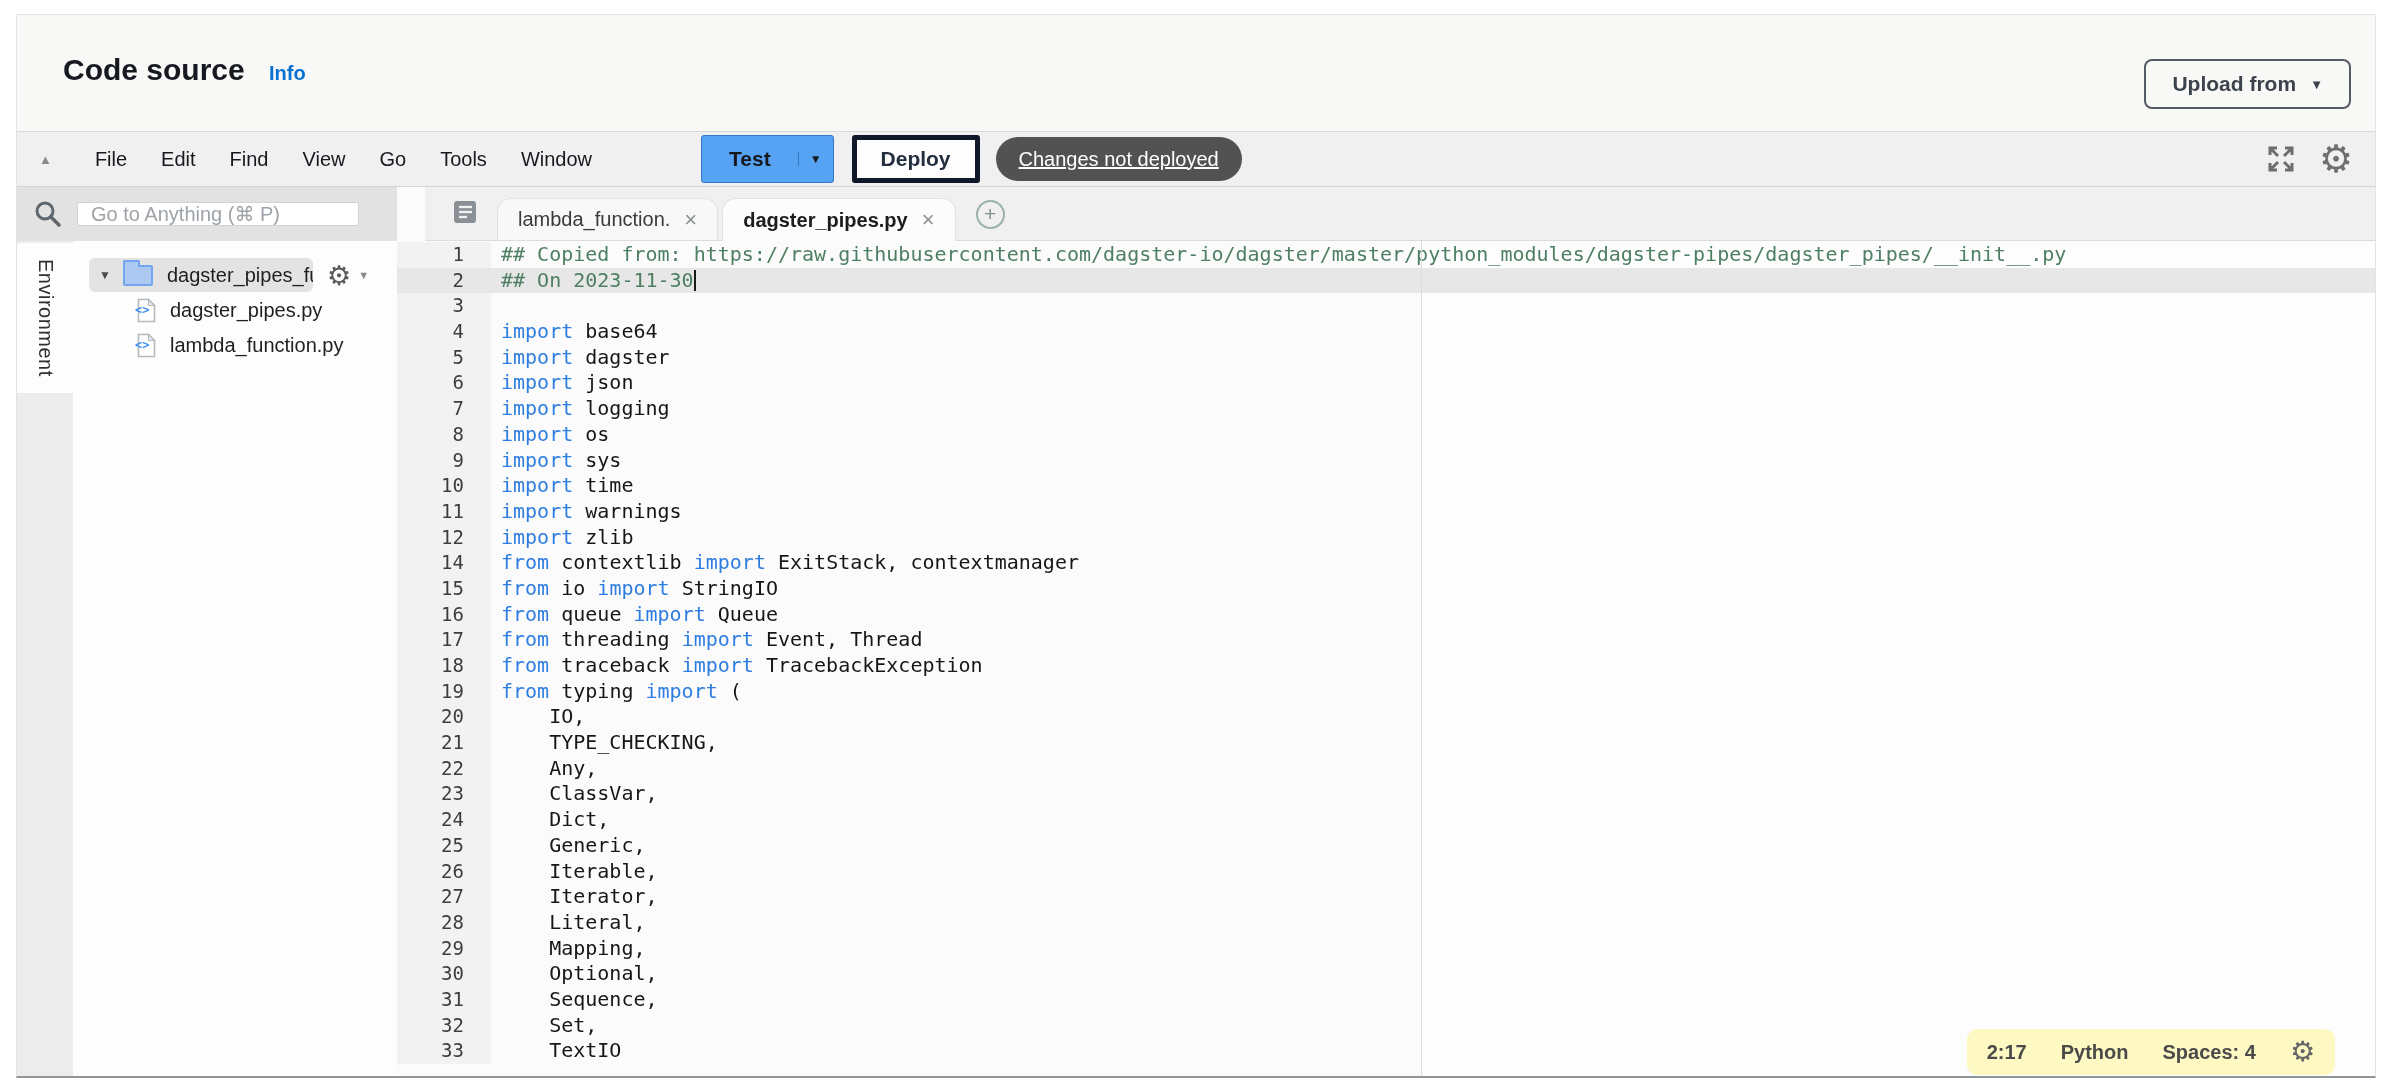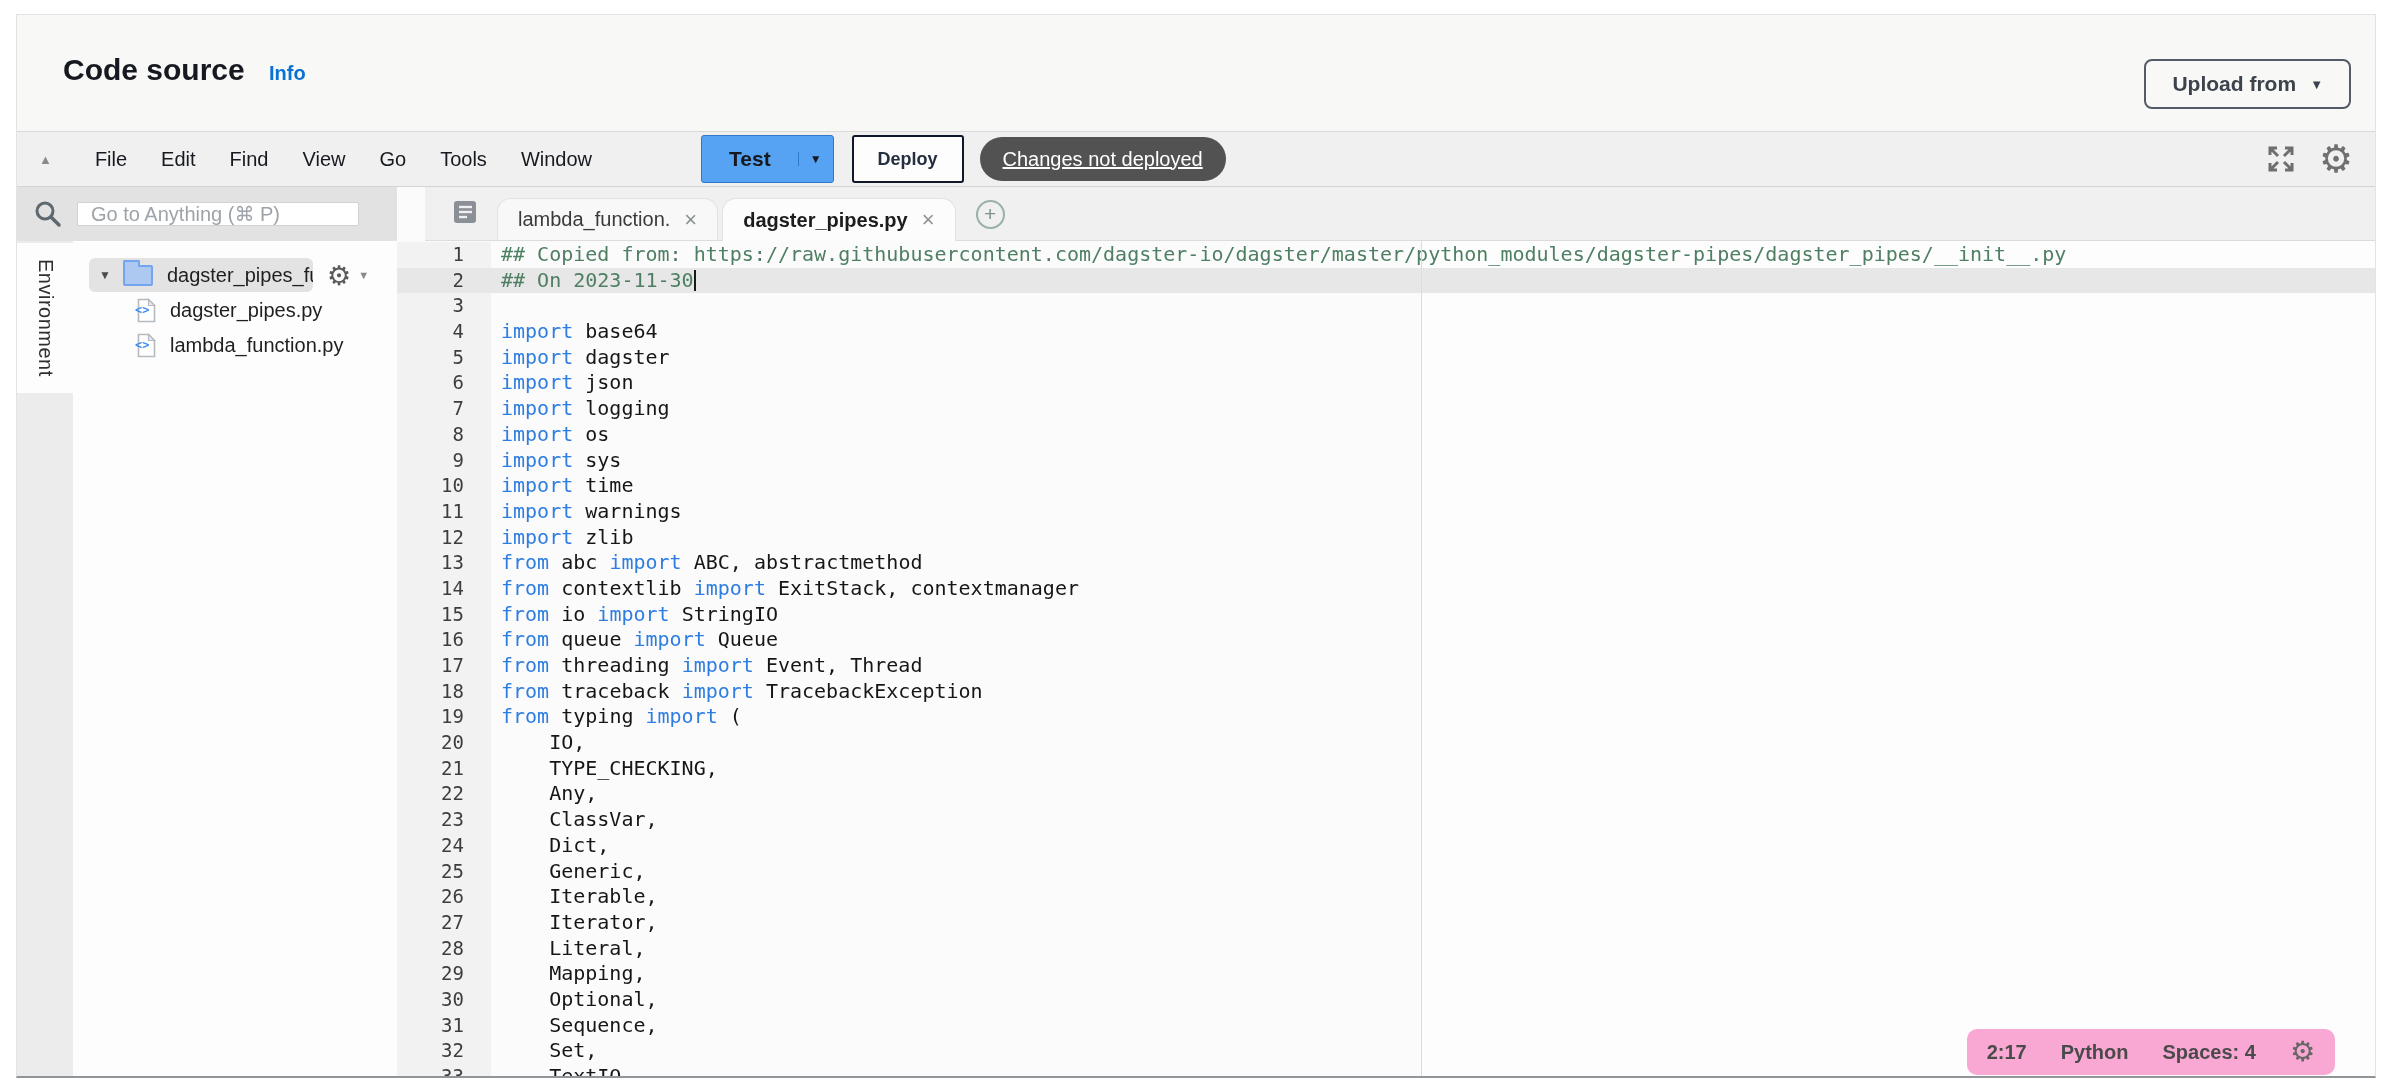--- a/index.html
+++ b/index.html
@@ -22,21 +22,21 @@
   .tb { position:absolute; left:0; top:116px; right:0; height:56px; background:#f0f0f0;
     border-top:1px solid #d9d9d9; border-bottom:1px solid #d4d4d4; display:flex; align-items:center; }
   .tb-collapse { margin-left:22px; font-size:13px; color:#8a8a8a; cursor:pointer; }
   .menus { display:flex; margin-left:26px; }
   .menu-item { font-size:20px; color:#16191f; padding:6px 17px; cursor:pointer; }
   .test-split { margin-left:92px; height:48px; display:flex; align-items:center;
     background:#57a3f3; border:1px solid #3178c8; border-radius:3px; overflow:hidden; cursor:pointer; }
   .test-main { display:flex; align-items:center; padding:0 27px; font-size:21px; font-weight:bold; color:#16191f; }
   .test-arrow { display:flex; align-items:center; padding:0 11px; border-left:1px solid #3178c8; font-size:12px; color:#16191f; }
   .deploy-btn { margin-left:18px; height:48px; padding:4px 24px; background:#fdfdfd;
-    border:2px solid #0f172a; border-radius:3px; font-size:18px; font-weight:bold; color:#232f3e;
+    border:5px solid #0f172a; border-radius:3px; font-size:21px; font-weight:bold; color:#232f3e;
     display:flex; align-items:center; cursor:pointer; }
   .badge { margin-left:16px; height:44px; padding:0 23px; background:#525252; border-radius:999px;
     color:#ffffff; font-size:20px; display:flex; align-items:center;text-decoration:underline; }
   .tb-right { margin-left:auto; display:flex; align-items:center; gap:22px; margin-right:22px; }
   .expand-ic { cursor:pointer; }
   .gear { font-family:"DejaVu Sans", sans-serif; color:#6b6b6b; cursor:pointer; line-height:1; }
   .gear.big { font-size:38px; color:#707070; }
 
   
   .sidebar { position:absolute; left:0; top:172px; width:380px; bottom:0; background:#fdfdfd; }
@@ -92,21 +92,21 @@
     background:#f2f2f2; height:100%; line-height:25.7px; font-size:19px; }
   .cl .txt { white-space:pre; padding-left:10px; color:#161616; line-height:25.7px; }
   .cl.active { background:#e7e7e7; }
   .cl.active .num { background:transparent; }
   .tok-kw { color:#2e7de0; }
   .tok-cm { color:#4e7f63; }
   .tok-pl { color:#161616; }
   .cursor { display:inline-block; width:2px; height:21px; background:#1a1a1a; vertical-align:-4px; }
 
   
-  .statusbar { position:absolute; right:40px; bottom:1px; height:46px; background:#f9a8d4;
+  .statusbar { position:absolute; right:40px; bottom:1px; height:46px; background:#fef9c3;
     border-radius:10px; display:flex; align-items:center; padding:0 20px; gap:34px; z-index:3; }
   .status-item { font-size:20px; font-weight:bold; color:#4a4a4a; cursor:pointer; }
   .statusbar .gear { font-size:28px; color:#666; }
 
   svg { display:block; }
 </style>
 </head>
 <body>
 
 <div class="card">
@@ -266,24 +266,20 @@
         </div>
         <div class="cl">
           <span class="num">11</span>
           <span class="txt"><span class="tok-kw">import</span><span class="tok-pl"> warnings</span></span>
         </div>
         <div class="cl">
           <span class="num">12</span>
           <span class="txt"><span class="tok-kw">import</span><span class="tok-pl"> zlib</span></span>
         </div>
         <div class="cl">
-          <span class="num">13</span>
-          <span class="txt"><span class="tok-kw">from</span><span class="tok-pl"> abc </span><span class="tok-kw">import</span><span class="tok-pl"> ABC, abstractmethod</span></span>
-        </div>
-        <div class="cl">
           <span class="num">14</span>
           <span class="txt"><span class="tok-kw">from</span><span class="tok-pl"> contextlib </span><span class="tok-kw">import</span><span class="tok-pl"> ExitStack, contextmanager</span></span>
         </div>
         <div class="cl">
           <span class="num">15</span>
           <span class="txt"><span class="tok-kw">from</span><span class="tok-pl"> io </span><span class="tok-kw">import</span><span class="tok-pl"> StringIO</span></span>
         </div>
         <div class="cl">
           <span class="num">16</span>
           <span class="txt"><span class="tok-kw">from</span><span class="tok-pl"> queue </span><span class="tok-kw">import</span><span class="tok-pl"> Queue</span></span>

